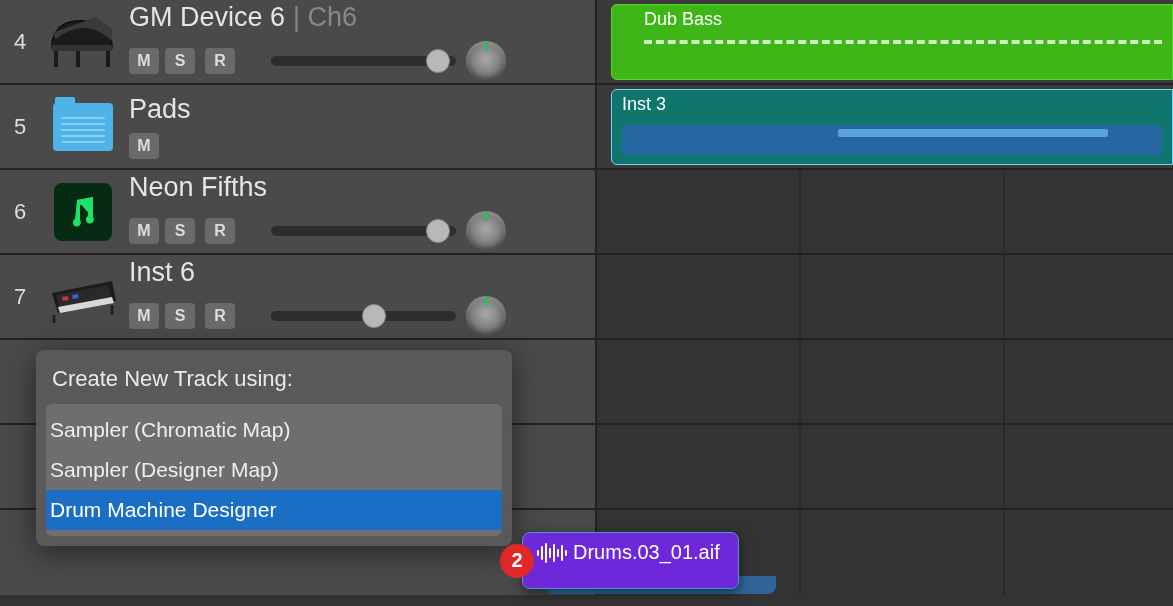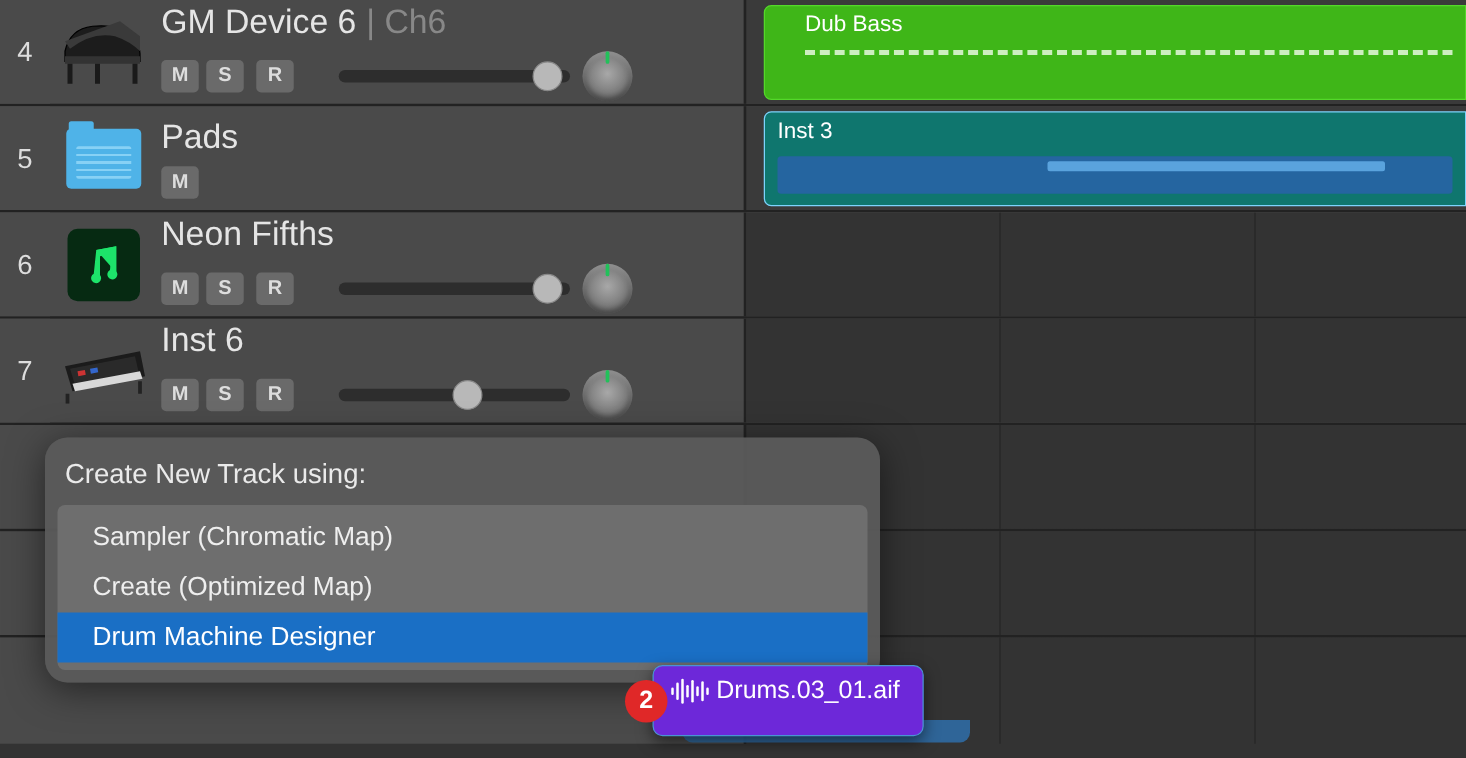--- a/index.html
+++ b/index.html
@@ -180,40 +180,40 @@
     background:#5aa3dd;
     border-radius:2px;
   }
   .timeline-grid { background: repeating-linear-gradient(to right, #333 0 202px, #2a2a2a 202px 204px); }
 
   
   .popup {
     position:absolute;
     left:36px;
     top:350px;
-    width:668px;
+    width:476px;
     background:rgba(90,90,90,0.96);
-    border-radius:18px;
+    border-radius:8px;
     padding:14px 10px 10px 10px;
     box-shadow: 0 6px 30px rgba(0,0,0,0.5);
   }
   .popup-title {
     font-size:22px;
     color:#eaeaea;
     padding: 2px 6px 12px 6px;
   }
   .popup-list {
     background:rgba(120,120,120,0.7);
     border-radius:6px;
     padding:6px 0;
   }
   .popup-item {
     font-size:21px;
     color:#eee;
-    padding:8px 28px;
+    padding:8px 4px;
   }
   .popup-item.selected {
     background:#1a6fc5;
     color:#fff;
   }
 
   
   .drag-chip {
     position:absolute;
     left:500px;
@@ -412,21 +412,21 @@
     <div style="width:595px; background:#4a4a4a;"></div>
     <div style="flex:1; border-left:2px solid #222;" class="timeline-grid"></div>
   </div>
 
 </div>
 
 <div class="popup">
   <div class="popup-title">Create New Track using:</div>
   <div class="popup-list">
     <div class="popup-item">Sampler (Chromatic Map)</div>
-    <div class="popup-item">Create (Optimized Map)</div>
+    <div class="popup-item">Sampler (Designer Map)</div>
     <div class="popup-item selected">Drum Machine Designer</div>
   </div>
 </div>
 
 <div class="drag-shadow"></div>
 <div class="drag-chip">
   <div class="drag-badge">2</div>
   <div class="drag-pill">
     <div class="wave">
       <span style="height:6px"></span>

